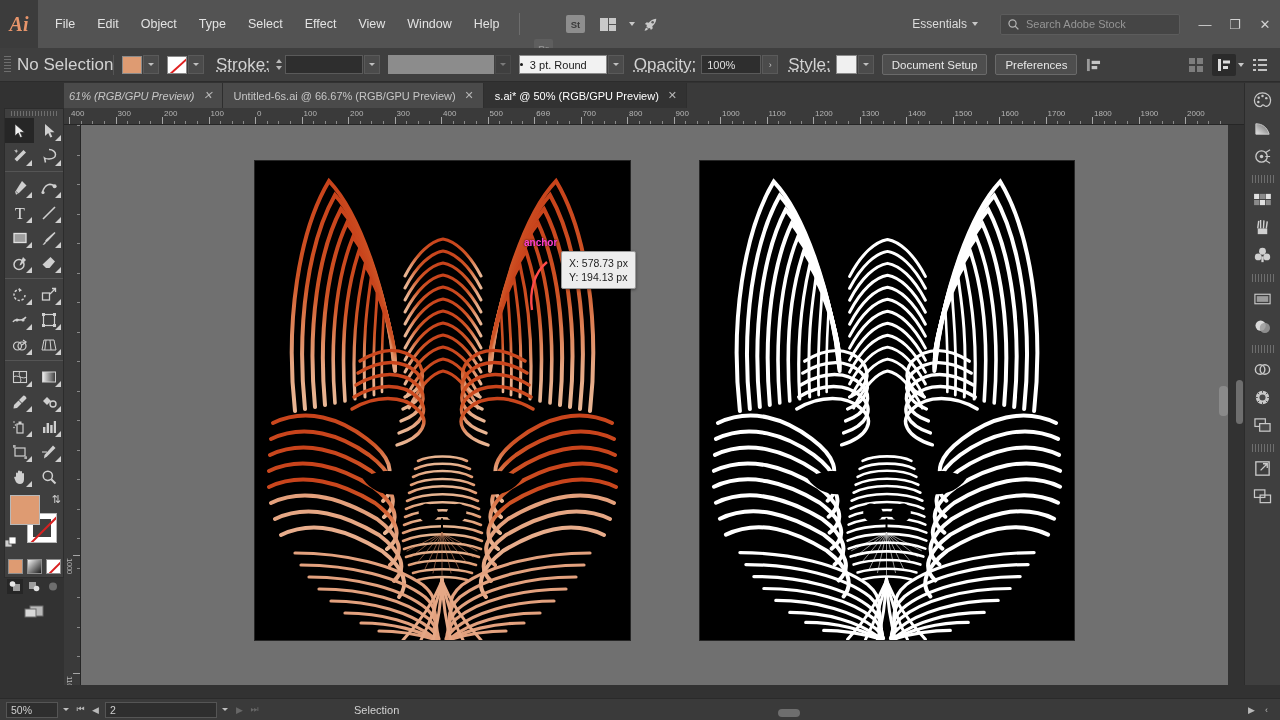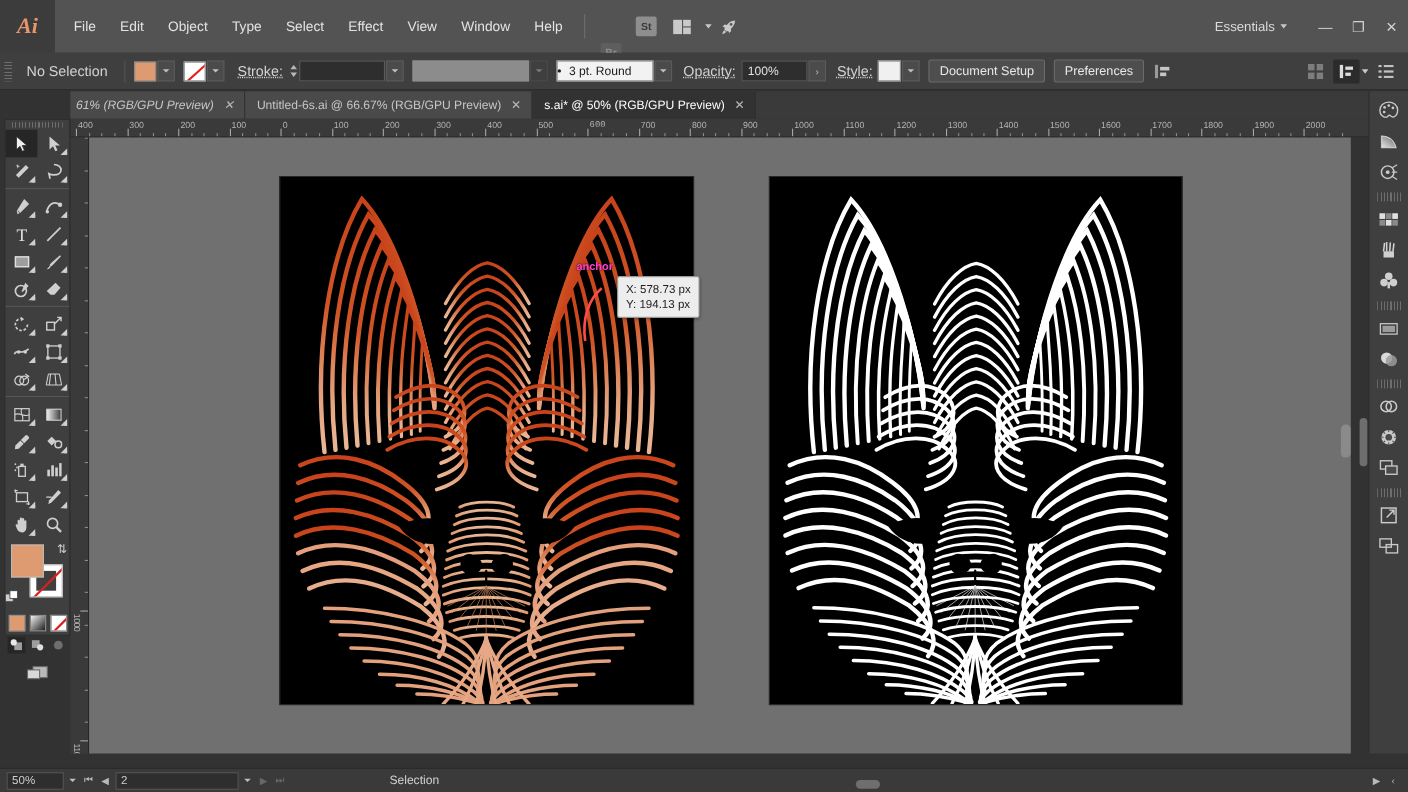--- a/index.html
+++ b/index.html
@@ -11,21 +11,21 @@
     -webkit-font-smoothing: antialiased;
   }
   #app { position: relative; width: 1280px; height: 720px; background: #323232; }
 
   
   .menubar {
     position: absolute; left: 0; top: 0; width: 1280px; height: 48px;
     background: #535353; display: flex; align-items: center;
   }
   .ai-logo {
-    width: 50px; height: 48px; display: flex; align-items: center; justify-content: center;
+    width: 38px; height: 48px; display: flex; align-items: center; justify-content: center;
     color: #e8956b; font-weight: bold; font-size: 20px; font-style: italic;
     font-family: "Liberation Serif", serif; background: #3c3c3c;
   }
   .menu-items { display: flex; align-items: center; margin-left: 6px; }
   .menu-item {
     padding: 4px 11px; font-size: 12.5px; color: #e3e3e3; cursor: default;
     line-height: 16px;
   }
   .mb-sep { width: 1px; height: 22px; background: #6d6d6d; margin: 0 8px; }
   .mb-icon {
@@ -63,21 +63,21 @@
   
   .controlbar {
     position: absolute; left: 0; top: 48px; width: 1280px; height: 34px;
     background: #3f3f3f; display: flex; align-items: center; padding-left: 4px;
     border-bottom: 1px solid #2c2c2c;
   }
   .grip {
     width: 7px; height: 18px; margin-right: 6px;
     background-image: repeating-linear-gradient(to bottom, #6e6e6e 0 1px, transparent 1px 3px);
   }
-  .cb-label { font-size: 13px; color: #d2d2d2; white-space: nowrap; text-align: center; }
+  .cb-label { font-size: 17px; color: #d2d2d2; white-space: nowrap; }
   .cb-sep { width: 1px; height: 20px; background: #555; margin: 0 8px; }
   .swatch-fill {
     width: 20px; height: 18px; background: #de9b72; border: 1px solid #8a8a8a;
   }
   .swatch-stroke {
     width: 20px; height: 18px; background: #ffffff; border: 1px solid #8a8a8a;
     position: relative; overflow: hidden;
   }
   .swatch-stroke::after {
     content: ""; position: absolute; left: -3px; top: 50%; width: 28px; height: 1.6px;
@@ -335,20 +335,27 @@
       <svg width="17" height="17" viewBox="0 0 20 20">
         <path d="M16.5 3.2c-3.6.3-6.4 2-8.6 4.7L5.6 7.3 3.4 9.5l2.4 1.1c-.3.7-.5 1.3-.6 1.8l2.4 2.4c.5-.1 1.1-.3 1.8-.6l1.1 2.4 2.2-2.2-.6-2.3c2.7-2.2 4.4-5 4.7-8.6-.1-.2-.2-.3-.3-.3z" fill="#c9c9c9"></path>
         <circle cx="12.5" cy="7.3" r="1.5" fill="#5a5a5a"></circle>
         <path d="M4.4 14.3c-1 1-1.3 3.3-1.3 3.3s2.3-.3 3.3-1.3c.6-.6.6-1.4 0-2s-1.4-.6-2 0z" fill="#c9c9c9"></path>
       </svg>
     </div>
     <div class="spacer"></div>
     <div class="ess-box">
       <span class="ess-label">Essentials</span>
       <span class="chev"></span>
+    </div>
+    <div class="stock-search">
+      <svg width="13" height="13" viewBox="0 0 16 16">
+        <circle cx="6.8" cy="6.8" r="4.4" fill="none" stroke="#b4b4b4" stroke-width="1.5"></circle>
+        <line x1="10" y1="10" x2="14" y2="14" stroke="#b4b4b4" stroke-width="1.7"></line>
+      </svg>
+      <span class="ph">Search Adobe Stock</span>
     </div>
     <div class="wctrl">
       <div class="wbtn">—</div>
       <div class="wbtn">❐</div>
       <div class="wbtn close">✕</div>
     </div>
   </div>
 
   <div class="controlbar">
     <div class="grip"></div>

